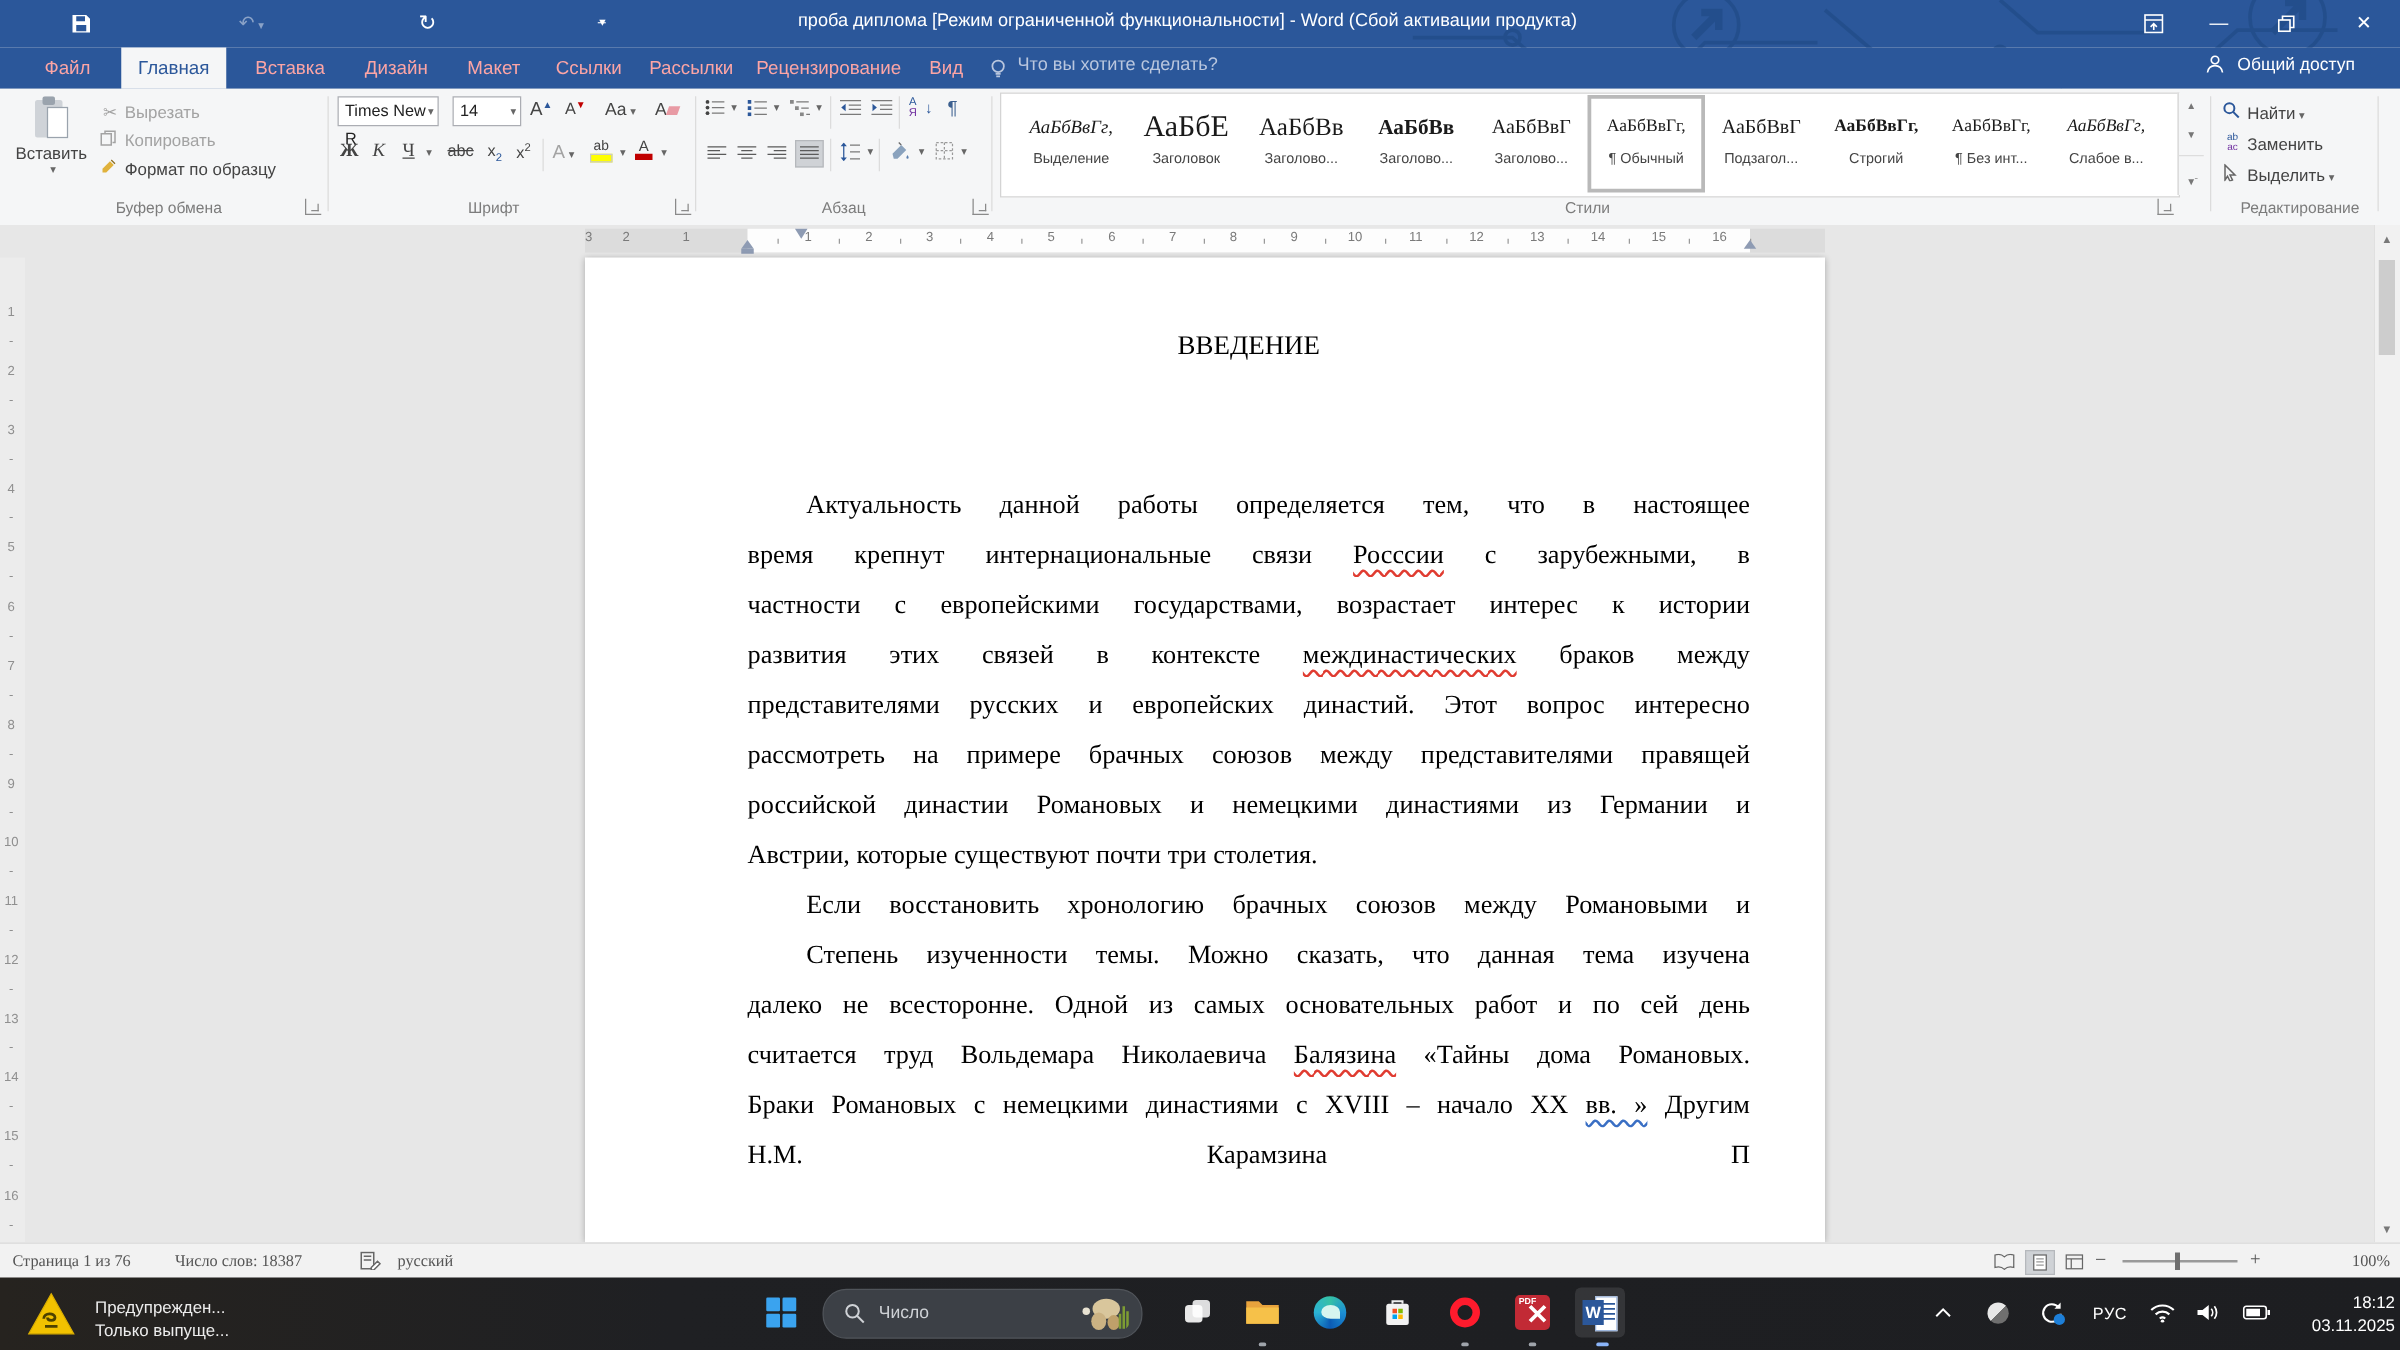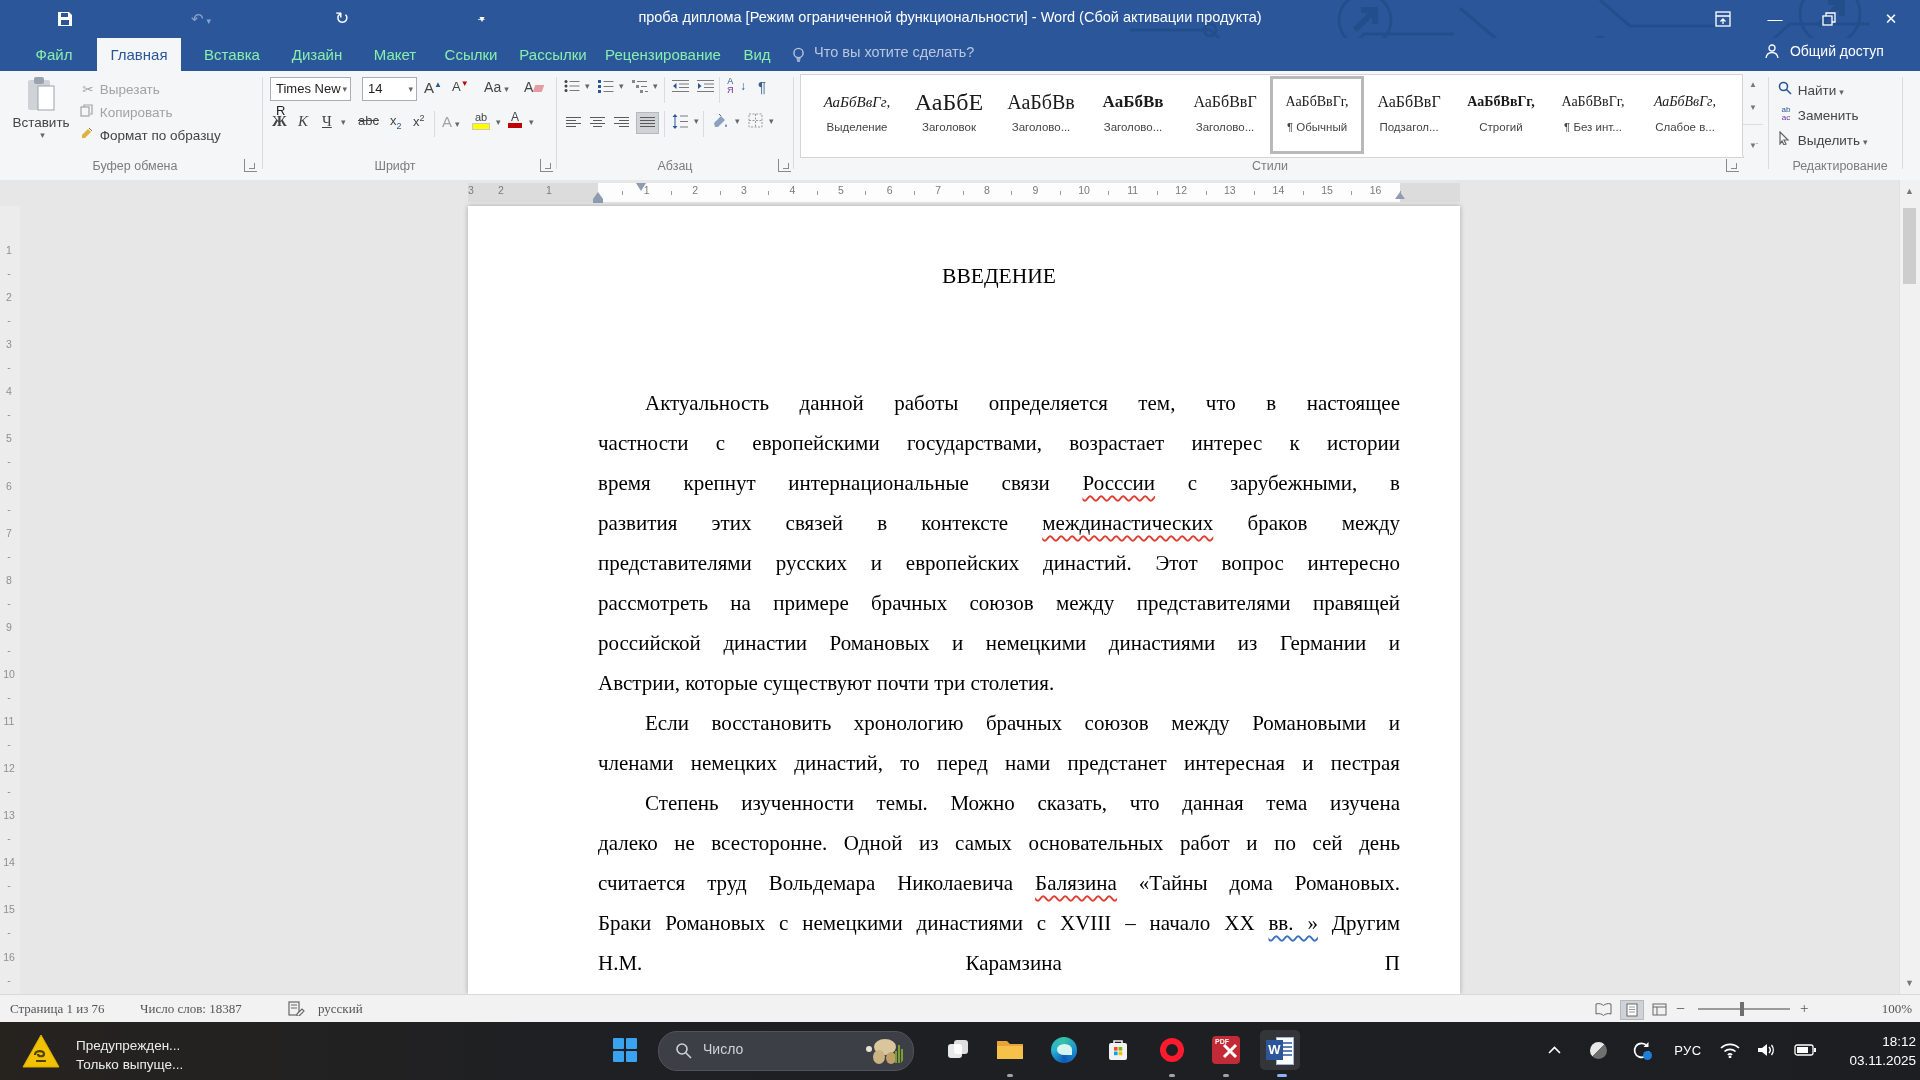--- a/index.html
+++ b/index.html
@@ -7,21 +7,21 @@
     font-family:"Liberation Sans",sans-serif;-webkit-user-select:none;}
   .abs{position:absolute;}
   
   #titlebar{left:0;top:0;width:1920px;height:38px;background:#2b579a;color:#fff;}
   #tabrow{left:0;top:38px;width:1920px;height:33px;background:#2b579a;}
   .qat-btn{top:7px;height:24px;color:#fff;font-size:15px;line-height:24px;text-align:center;}
   .qat-dis{color:rgba(255,255,255,.45);}
   #win-title{left:400px;top:9px;width:1100px;text-align:center;font-size:14.5px;color:#fff;white-space:nowrap;}
   .winctl{top:0;width:46px;height:38px;color:#fff;text-align:center;line-height:38px;font-size:15px;}
   #circuit{left:1130px;top:0;width:790px;height:72px;pointer-events:none;opacity:.5;}
-  .tab{top:0;height:33px;line-height:33px;color:#86efac;font-size:15px;text-align:center;}
+  .tab{top:0;height:33px;line-height:33px;color:#fca5a5;font-size:15px;text-align:center;}
   .tab.active{background:#f5f6f7;color:#2b579a;}
   #assist{color:#b9c6de;font-size:14.5px;top:6px;}
   #share{top:5px;color:#fff;font-size:14px;}
   
   #ribbon{left:0;top:71px;width:1920px;height:109px;background:#f5f6f7;border-bottom:1px solid #d5d5d5;color:#444;font-size:13.5px;}
   .vsep{top:6px;width:1px;height:92px;background:#dcdcdc;}
   .grp-label{top:88px;height:16px;font-size:12.5px;color:#7c7c7c;text-align:center;}
   .launcher{top:88px;width:12px;height:12px;border-left:1px solid #8a8a8a;border-bottom:1px solid #8a8a8a;}
   .launcher i{position:absolute;right:2px;bottom:2px;width:5px;height:5px;border-right:1.5px solid #8a8a8a;border-bottom:1.5px solid #8a8a8a;}
   .rbtn{white-space:nowrap;}
@@ -488,29 +488,28 @@
       <span class="vnum" style="top: 697.4px;">15</span>
       <span class="vnum" style="top: 720.4px;">-</span>
       <span class="vnum" style="top: 744.5px;">16</span>
       <span class="vnum" style="top: 767.5px;">-</span>
     </div>
 
   <div class="abs" id="page">
     <div id="doc-title">ВВЕДЕНИЕ</div>
     <div id="doc-lines">
         <div class="dl ind"><span>Актуальность данной работы определяется тем, что в настоящее</span></div>
+        <div class="dl"><span>время крепнут интернациональные связи </span><span class="sq-red">Росссии</span><span> с зарубежными, в</span></div>
         <div class="dl"><span>частности с европейскими государствами, возрастает интерес к истории</span></div>
-        <div class="dl"><span>время крепнут интернациональные связи </span><span class="sq-red">Росссии</span><span> с зарубежными, в</span></div>
         <div class="dl"><span>развития этих связей в контексте </span><span class="sq-red">междинастических</span><span> браков между</span></div>
         <div class="dl"><span>представителями русских и европейских династий. Этот вопрос интересно</span></div>
         <div class="dl"><span>рассмотреть на примере брачных союзов между представителями правящей</span></div>
         <div class="dl"><span>российской династии Романовых и немецкими династиями из Германии и</span></div>
         <div class="dl end"><span>Австрии, которые существуют почти три столетия.</span></div>
         <div class="dl ind"><span>Если восстановить хронологию брачных союзов между Романовыми и</span></div>
-        <div class="dl"><span>членами немецких династий, то перед нами предстанет интересная и пестрая</span></div>
         <div class="dl ind"><span>Степень изученности темы. Можно сказать, что данная тема изучена</span></div>
         <div class="dl"><span>далеко не всесторонне. Одной из самых основательных работ и по сей день</span></div>
         <div class="dl"><span>считается труд Вольдемара Николаевича </span><span class="sq-red">Балязина</span><span> «Тайны дома Романовых.</span></div>
         <div class="dl"><span>Браки Романовых с немецкими династиями с XVIII – начало XX </span><span class="sq-blue">вв. »</span><span> Другим</span></div>
         <div class="dl"><span>Н.М. Карамзина П</span></div>
       </div>
   </div>
 
   <div class="abs" id="vscroll"></div>
   <div class="abs sarrow" style="top:186px;">▲</div>

